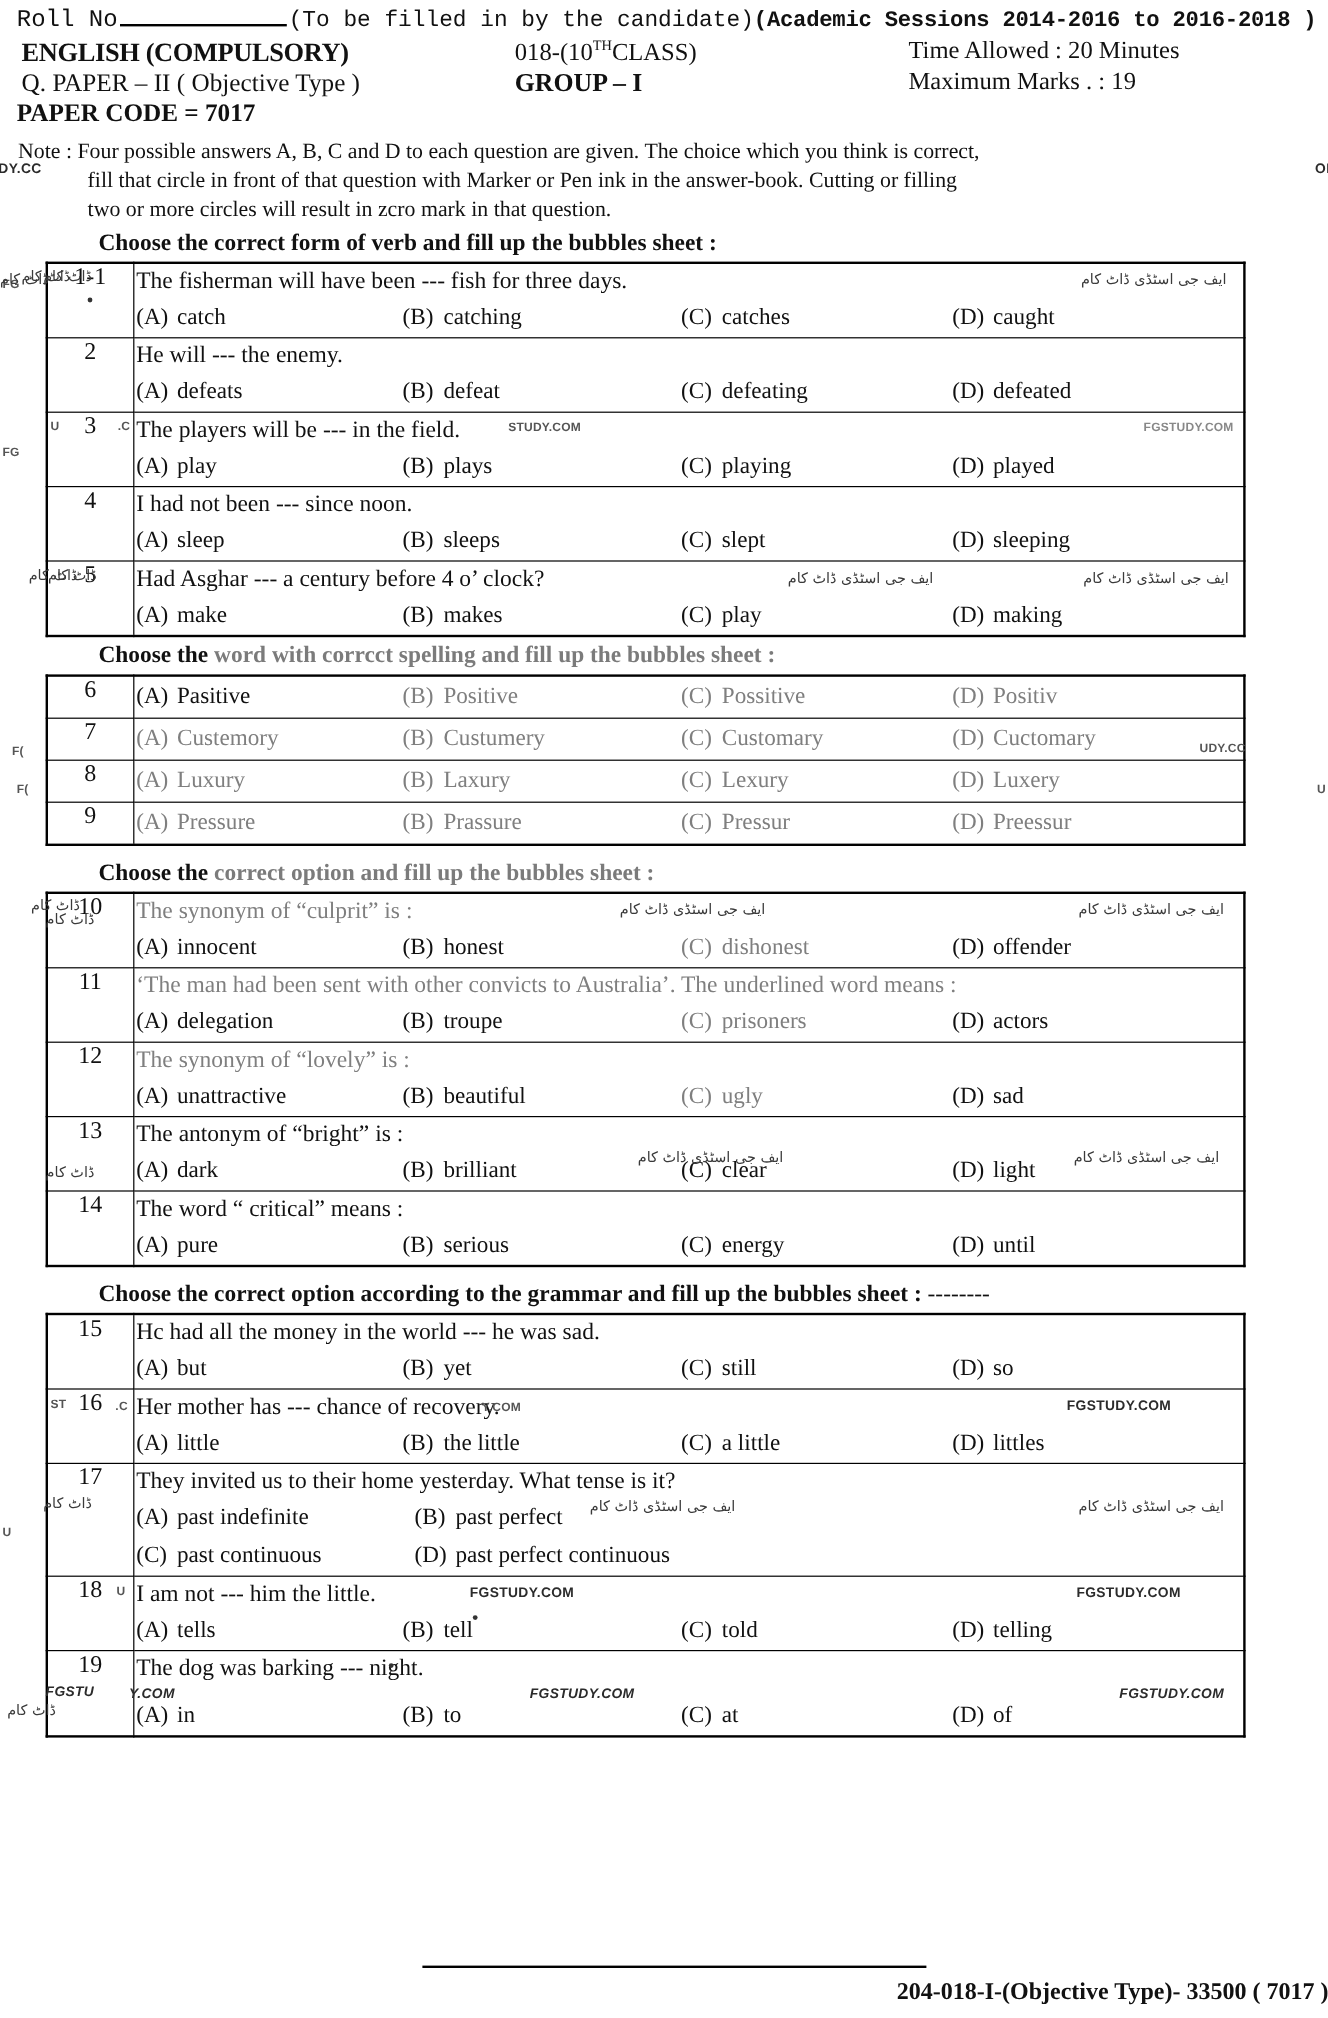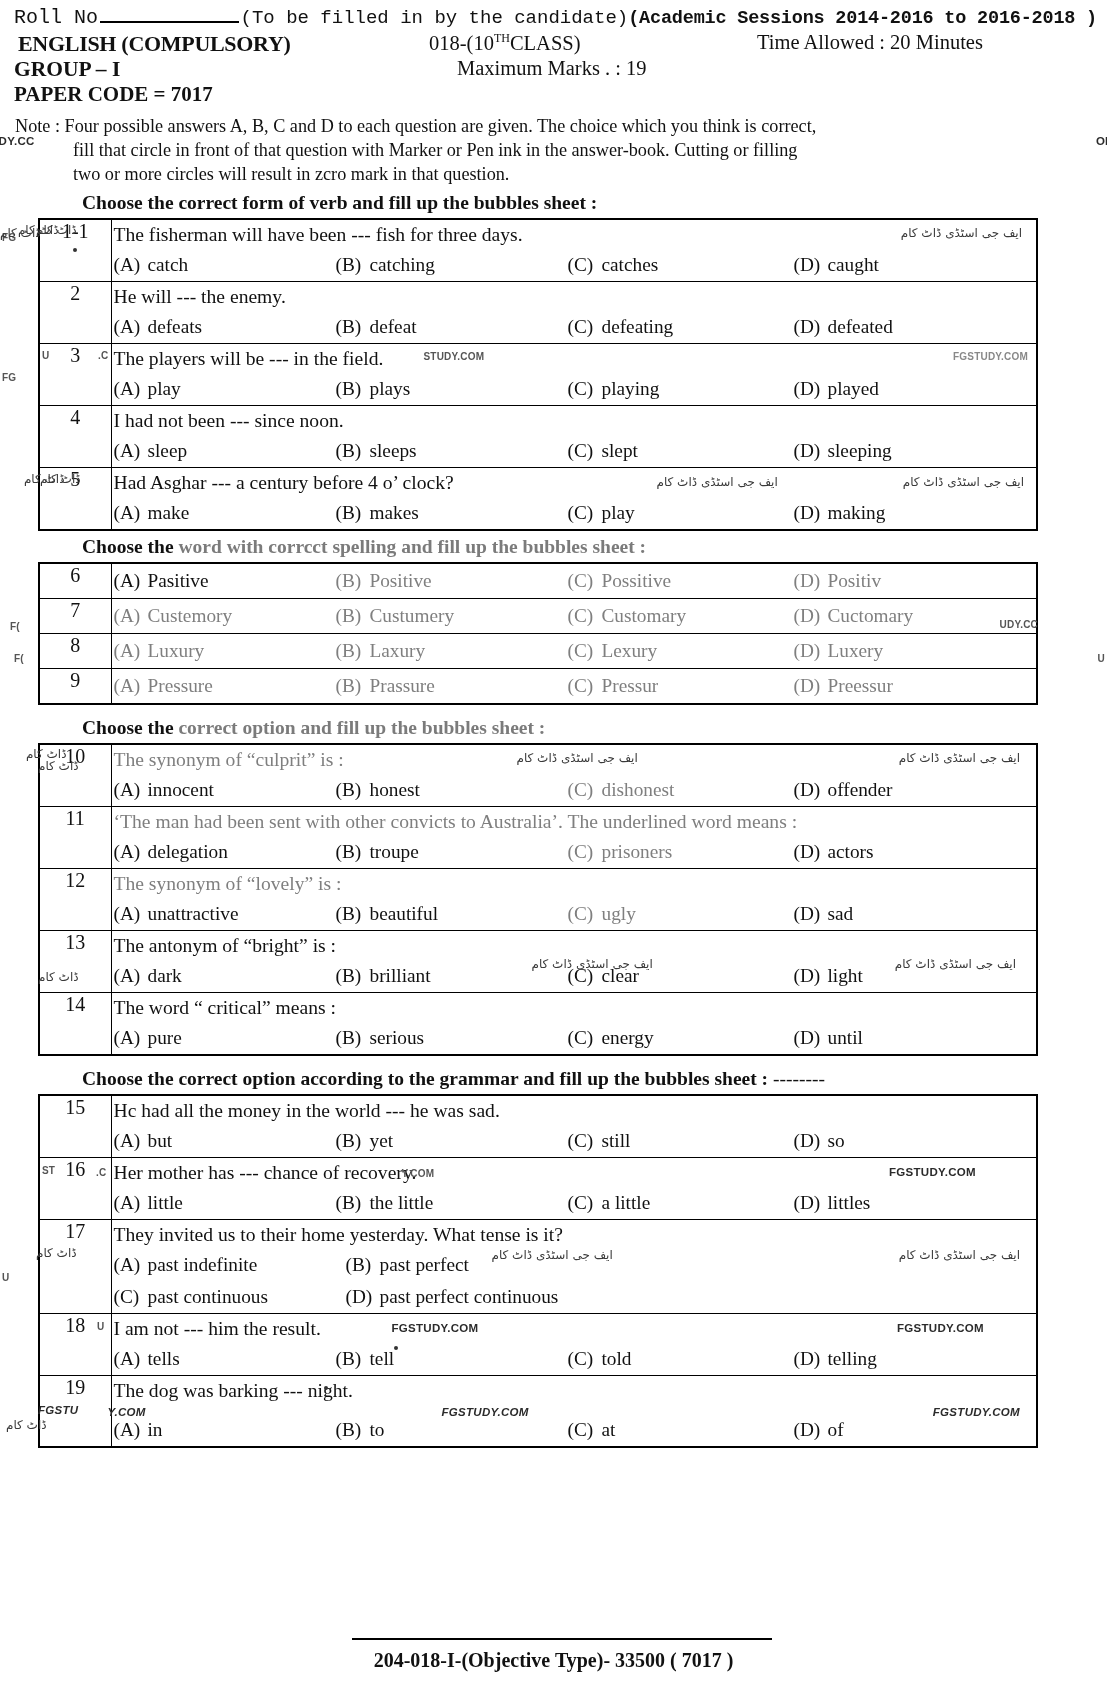--- a/index.html
+++ b/index.html
@@ -122,21 +122,21 @@
     font-family: "DejaVu Sans", sans-serif;
     font-size: 12px; color: #3a3a3a;
     direction: rtl; white-space: nowrap;
     pointer-events: none;
   }
   .wm-faint { color: #888; }
 
   
   .footer {
     position: absolute; left: 0; right: 0; bottom: 10px;
-    text-align: center; font-weight: bold; font-size: 20px;
+    text-align: right; font-weight: bold; font-size: 20px;
   }
   .foot-rule {
     position: absolute; left: 352px; width: 420px; bottom: 42px;
     border-top: 2px solid #000;
   }
 
   
   .speck { position: absolute; background: #333; border-radius: 50%; }
 </style>
 </head>
@@ -152,20 +152,21 @@
       <span class="acad">(Academic Sessions 2014-2016 to 2016-2018 )</span>
     </div>
 
     <div class="hdr-grid">
       <div class="c1 subj">ENGLISH (COMPULSORY)</div>
       <div class="c2 clsline">
         <span>018-(10</span><span class="sup">TH</span><span>CLASS)</span>
       </div>
       <div class="c3">Time Allowed  :  20 Minutes</div>
 
+      <div class="c1 qpaper">Q. PAPER – II ( Objective Type )</div>
       <div class="c2 grp">GROUP – I</div>
       <div class="c3">Maximum Marks . :  19</div>
     </div>
 
     <div class="papercode">PAPER CODE  = 7017</div>
   </div>
 
   <div class="note">
     <span class="note-label">Note :</span>
     <span class="note-body">Four possible answers A, B, C and D to each question are given.  The choice which you think is correct,</span>
@@ -460,21 +461,21 @@
         </div>
       </td>
     </tr>
 
     <tr>
       <td class="qnum">
         <span>18</span>
         <span class="wm wm-xs" style="right:6px; top:7px;">U</span>
       </td>
       <td class="qbody">
-        <div class="stem">I am not --- him the result.</div>
+        <div class="stem">I am not --- him the little.</div>
         <span class="wm wm-sm" style="left:280px; top:8px;">FGSTUDY.COM</span>
         <span class="wm wm-sm" style="right:52px; top:8px;">FGSTUDY.COM</span>
         <span class="speck" style="left:282px; top:32px; width:4px; height:4px;"></span>
         <div class="opts">
           <div class="opt"><span class="lbl">(A)</span><span>tells</span></div>
           <div class="opt"><span class="lbl">(B)</span><span>tell</span></div>
           <div class="opt"><span class="lbl">(C)</span><span>told</span></div>
           <div class="opt"><span class="lbl">(D)</span><span>telling</span></div>
         </div>
       </td>

